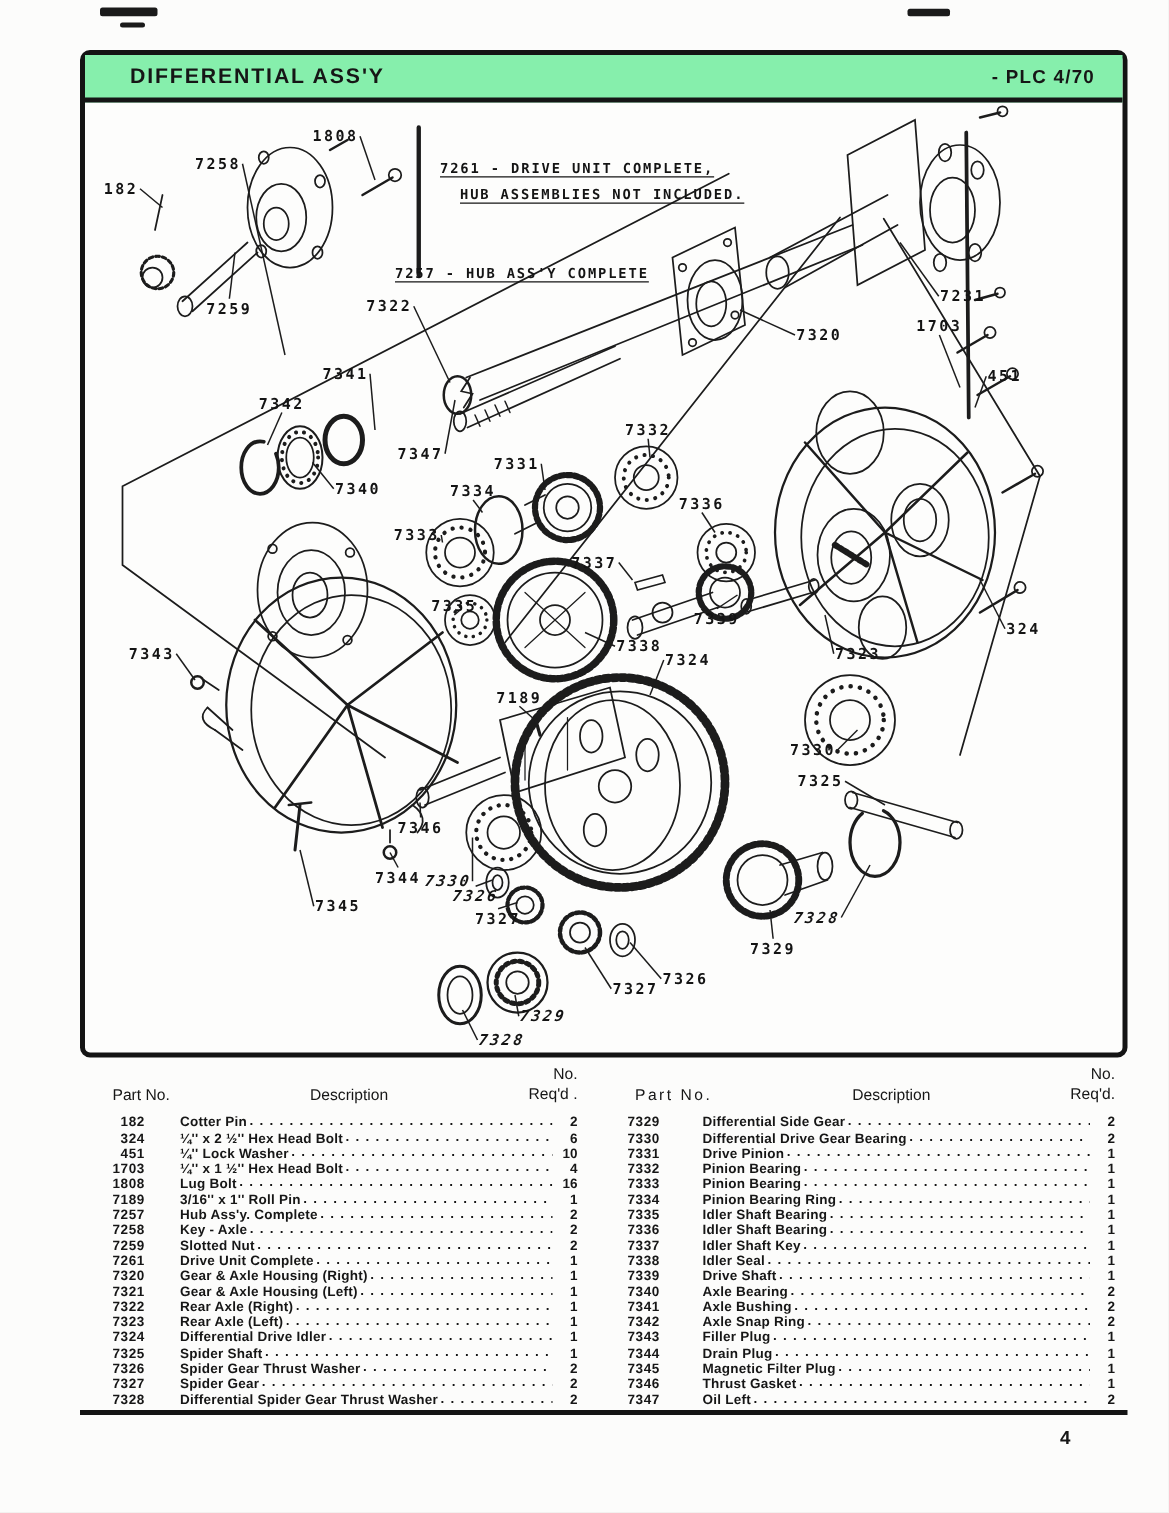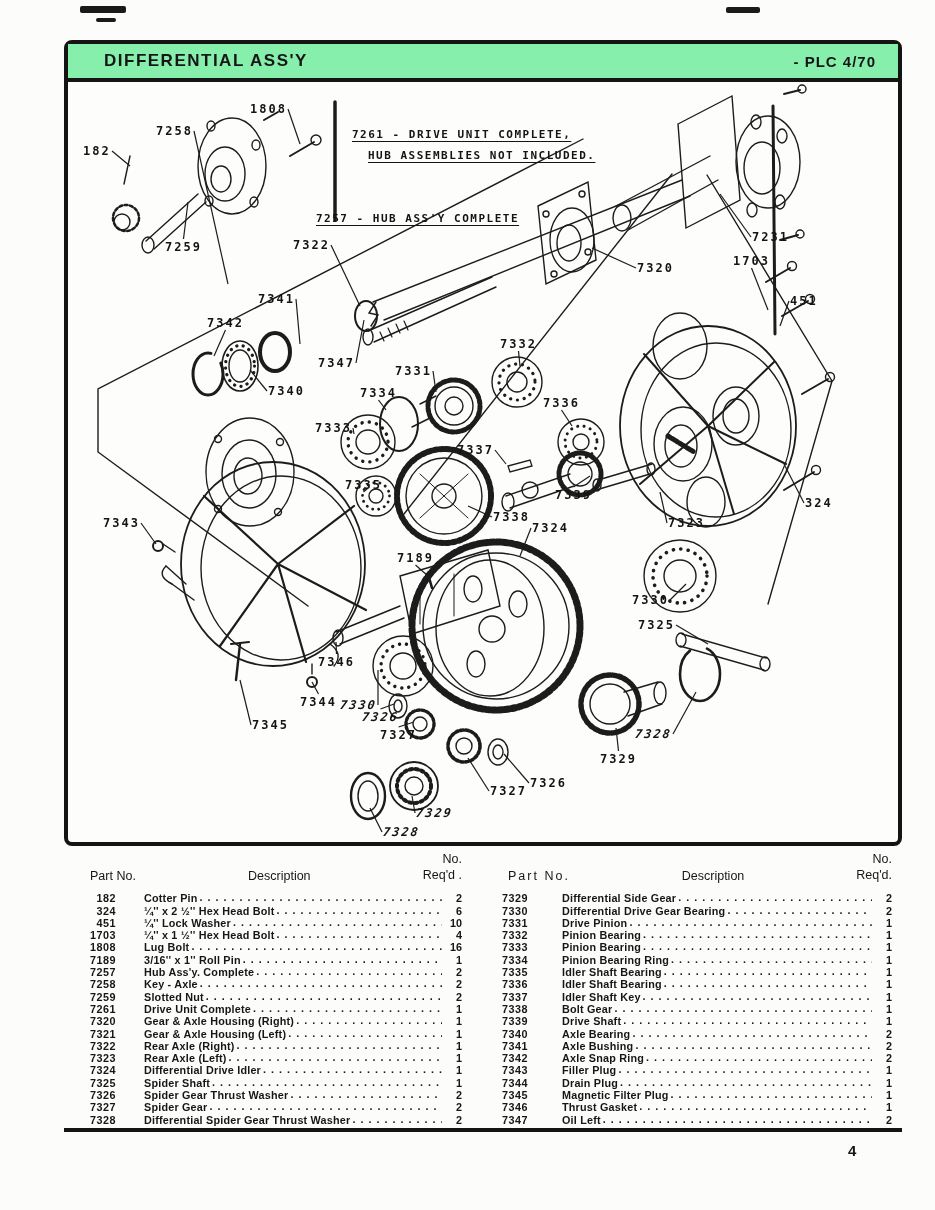--- a/index.html
+++ b/index.html
@@ -519,21 +519,21 @@
             <span class="qty">1</span>
           </div>
           <div class="prow">
             <span class="pn">7337</span>
             <span class="desc">Idler Shaft Key</span>
             <span class="dots"></span>
             <span class="qty">1</span>
           </div>
           <div class="prow">
             <span class="pn">7338</span>
-            <span class="desc">Bolt Gear</span>
+            <span class="desc">Idler Seal</span>
             <span class="dots"></span>
             <span class="qty">1</span>
           </div>
           <div class="prow">
             <span class="pn">7339</span>
             <span class="desc">Drive Shaft</span>
             <span class="dots"></span>
             <span class="qty">1</span>
           </div>
           <div class="prow">

